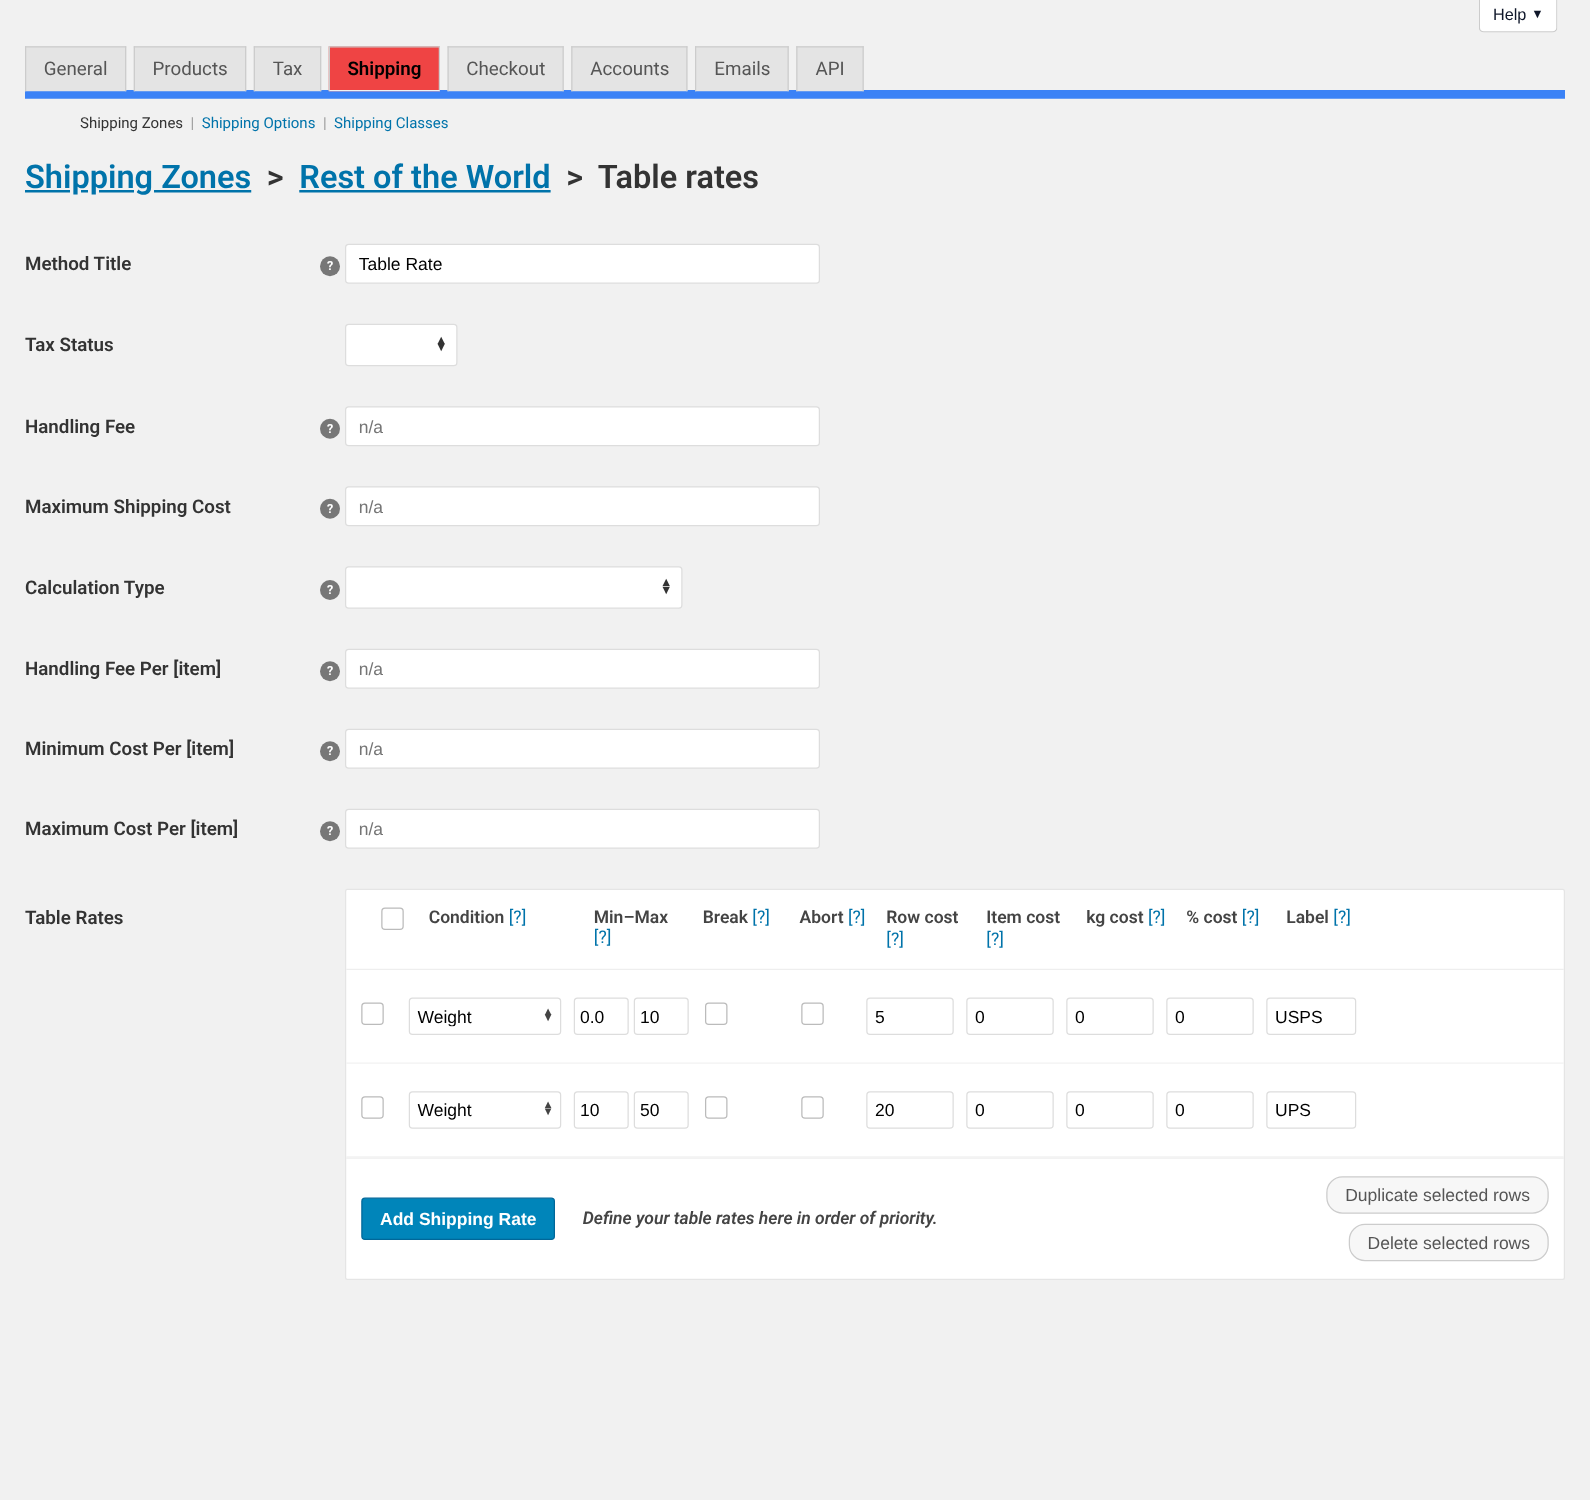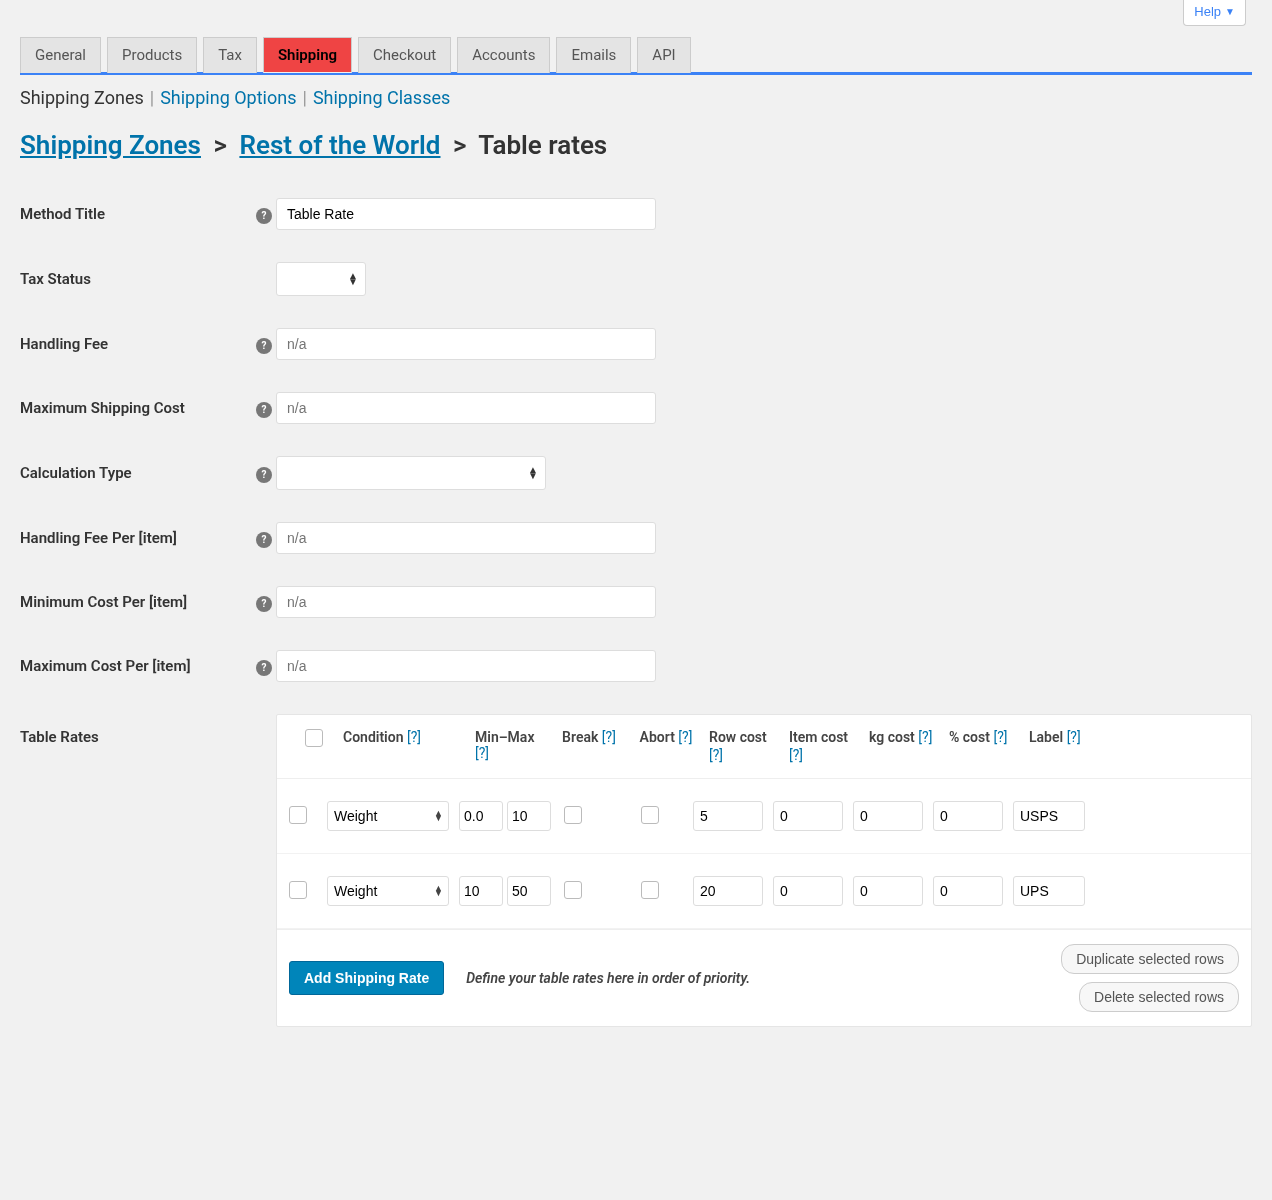--- a/index.html
+++ b/index.html
@@ -12,31 +12,31 @@
   padding: 0 20px 40px;
 }
 .topbar { display: flex; justify-content: flex-end; padding: 0 0 0 0; }
 .help-btn {
   background: #fff;
   border: 1px solid #ccc;
   border-top: none;
   border-radius: 0 0 4px 4px;
   padding: 4px 10px 6px;
   font-size: 13px;
-  color: #3b82f6;
+  color: #0f172a;
   cursor: pointer;
   margin-right: 6px;
   display: inline-flex;
   align-items: center;
   gap: 4px;
 }
 .help-btn .caret { font-size: 10px; }
 .nav-tabs {
   display: flex;
-  border-bottom: 3px solid #3b82f6;
+  border-bottom: 7px solid #3b82f6;
   margin-top: 10px;
   padding: 0;
   gap: 6px;
 }
 .nav-tab {
   background: #e4e4e4;
   border: 1px solid #ccc;
   border-bottom: none;
   padding: 8px 14px;
   font-size: 15px;
@@ -46,21 +46,22 @@
   top: 1px;
 }
 .nav-tab.active {
   background: #ef4444;
   border-bottom: 1px solid #f1f1f1;
   color: #000;
   font-weight: 600;
 }
 .sub-nav {
   padding: 12px 0 10px;
-  font-size: 18px;
+  font-size: 12px;
+  margin-left: 44px;
 }
 .sub-nav a { color: #0073aa; text-decoration: none; cursor: pointer; }
 .sub-nav .sep { color: #999; padding: 0 6px; }
 .sub-nav .current { color: #333; font-weight: 400; }
 .breadcrumb {
   font-size: 26px;
   font-weight: 600;
   color: #333;
   padding: 12px 0 20px;
 }

